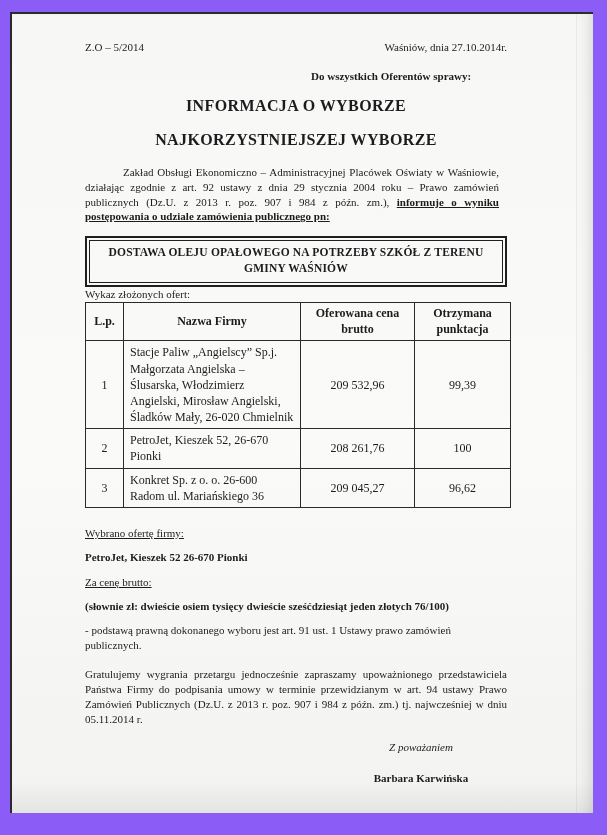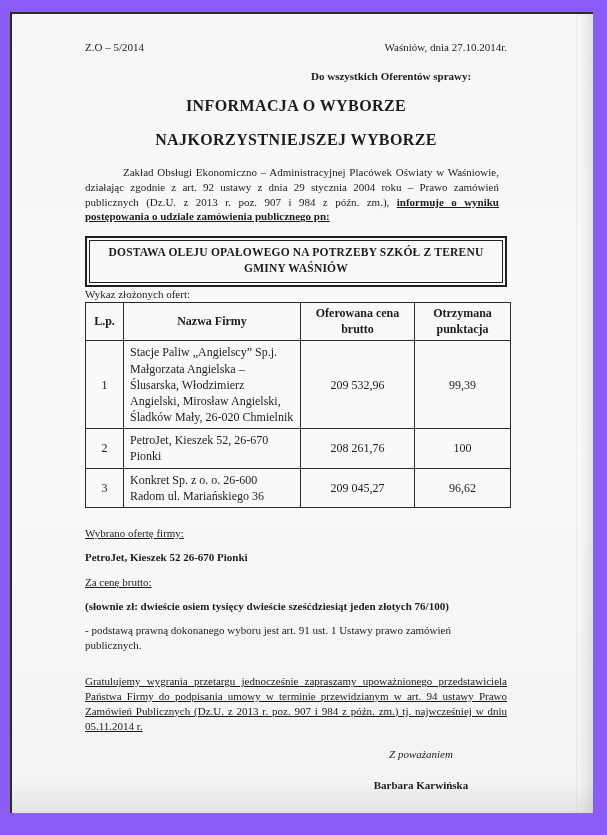--- a/index.html
+++ b/index.html
@@ -111,22 +111,21 @@
   col.c-points { width: 96px; }
   td.c-name { text-align: left; line-height: 1.35; }
   td.c-price, td.c-points { text-align: center; }
   .para { margin: 0; }
   .mid p { margin: 0 0 9.5px 0; }
   .u { text-decoration: underline; }
   .b { font-weight: bold; }
   .chosen-section { margin-top: 18px; }
   .congrats {
     text-align: justify;
-    text-decoration: underline;
-    margin: 21px 0 0 0;
+    margin: 14px 0 0 0;
   }
   .signoff {
     width: 240px;
     margin: 14px -34px 0 auto;
     text-align: center;
   }
   .signoff .regards {
     font-style: italic;
     margin: 0 0 8px 0;
   }

